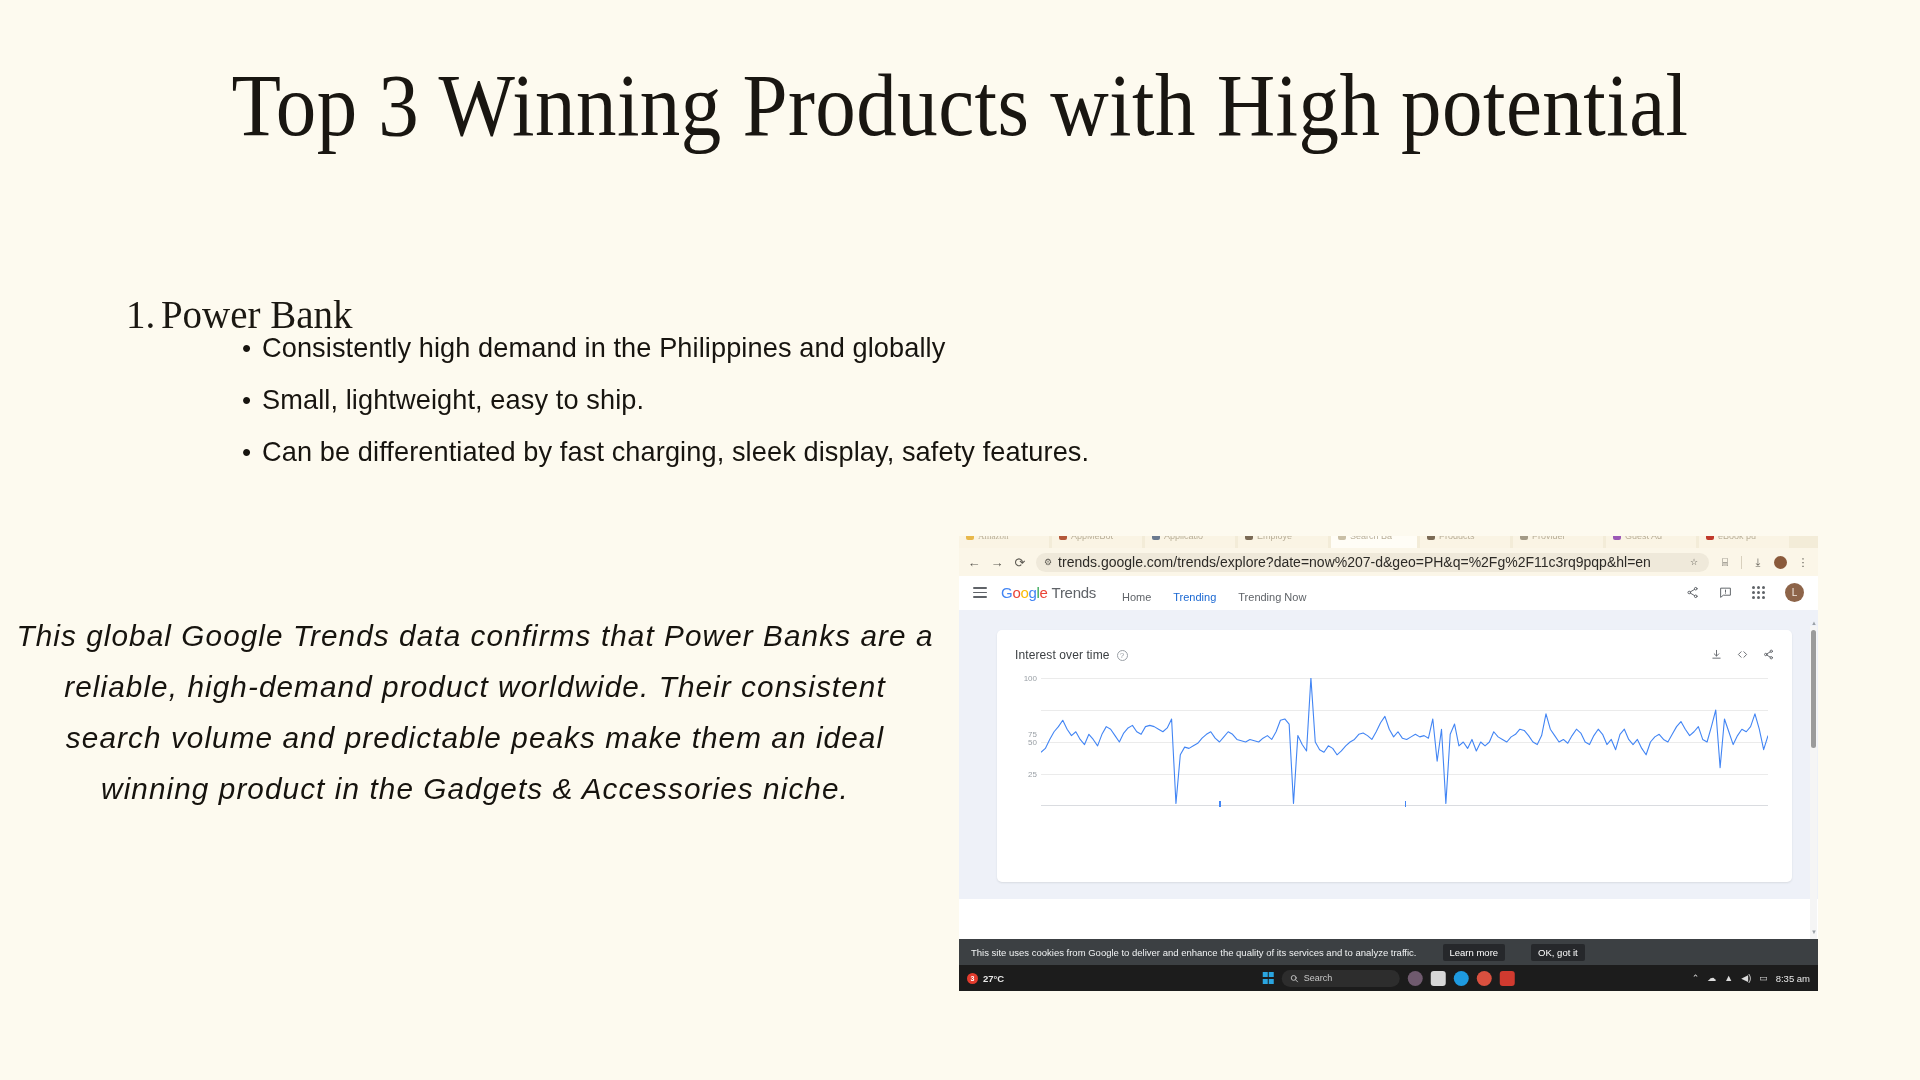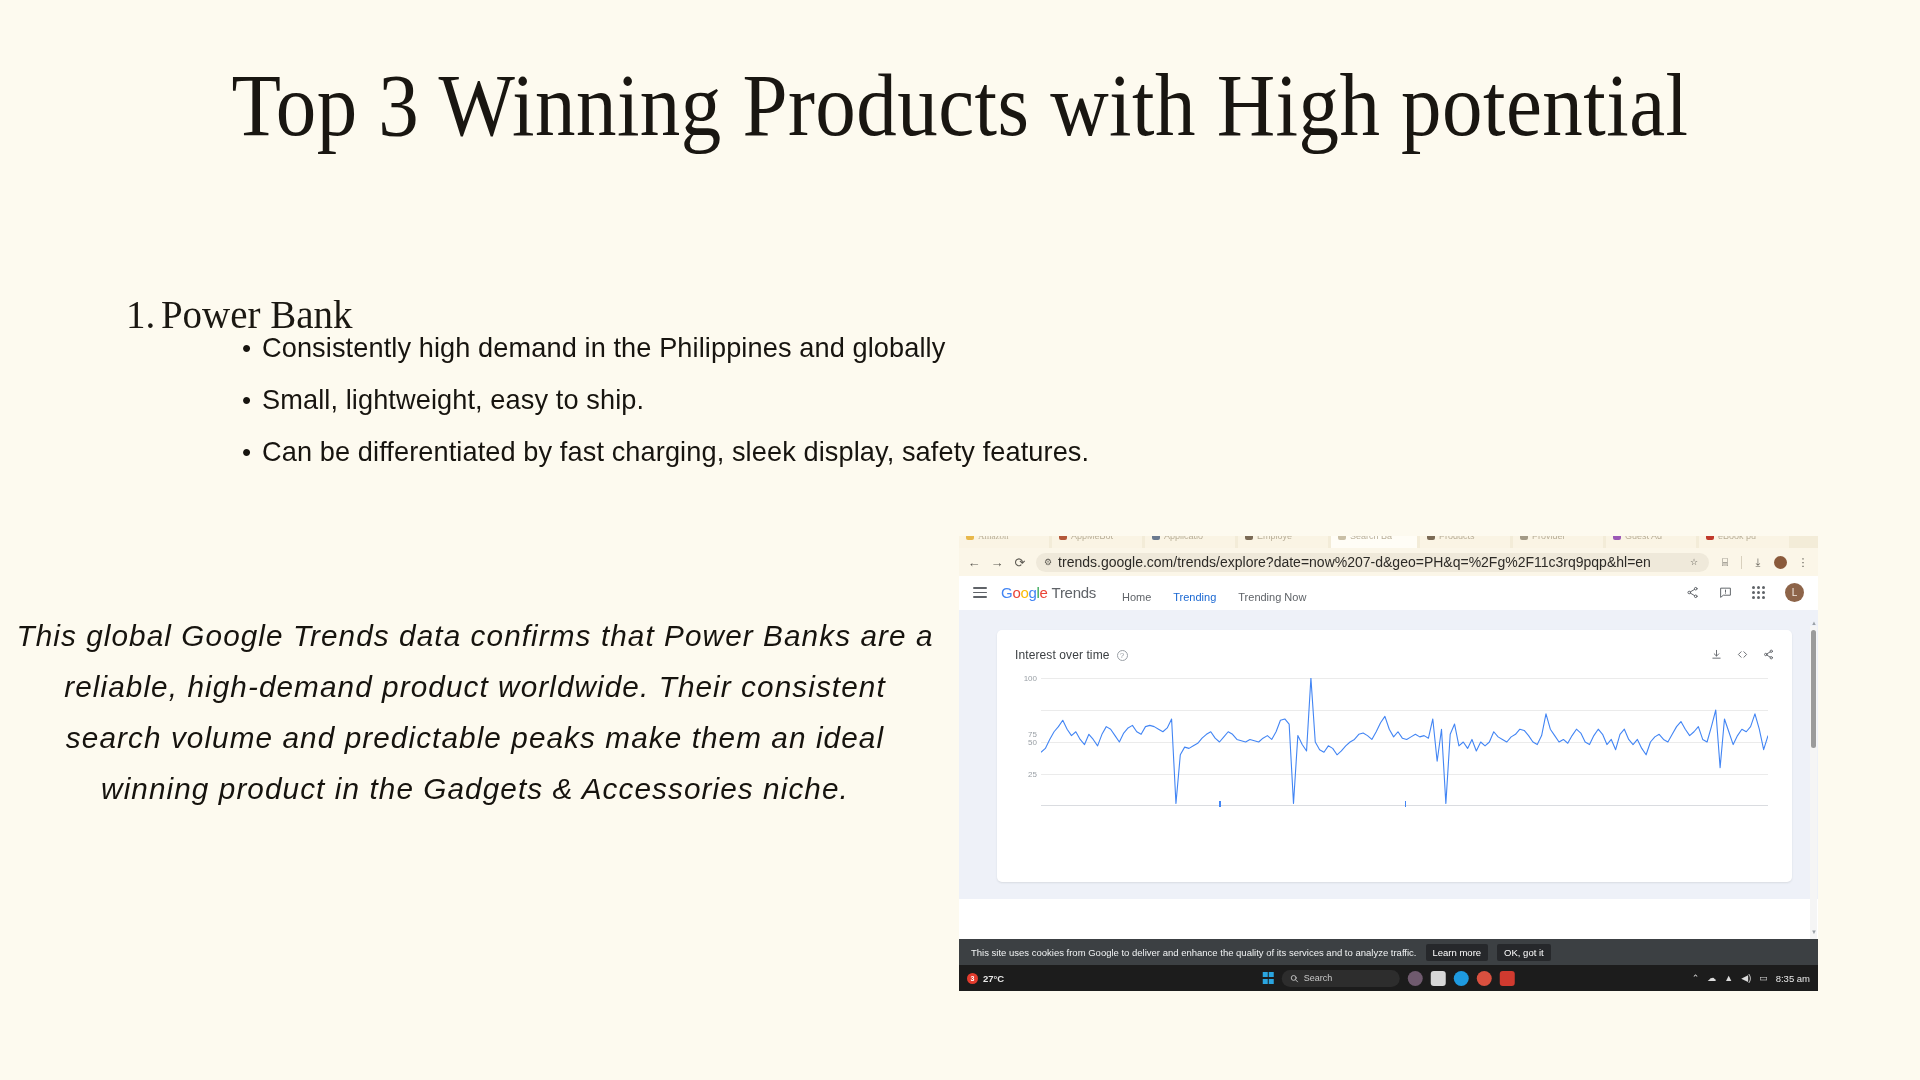--- a/index.html
+++ b/index.html
@@ -240,21 +240,21 @@
 
   
   .cookie {
     position: absolute;
     left: 0; right: 0; bottom: 26px;
     height: 26px;
     background: #3c4043;
     display: flex;
     align-items: center;
     padding: 0 12px;
-    gap: 9px;
+    gap: 26px;
   }
   .cookie-text { font-size: 9.5px; color: #f1f3f4; white-space: nowrap; }
   .cookie-btn {
     font-size: 9.5px; color: #fff;
     background: #26282b;
     padding: 3px 7px;
     border-radius: 2px;
     white-space: nowrap;
   }
 

